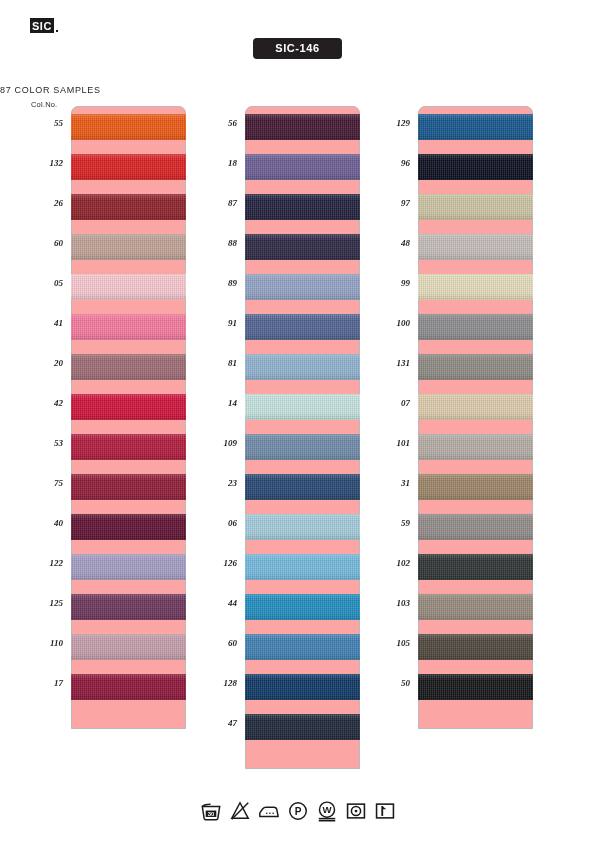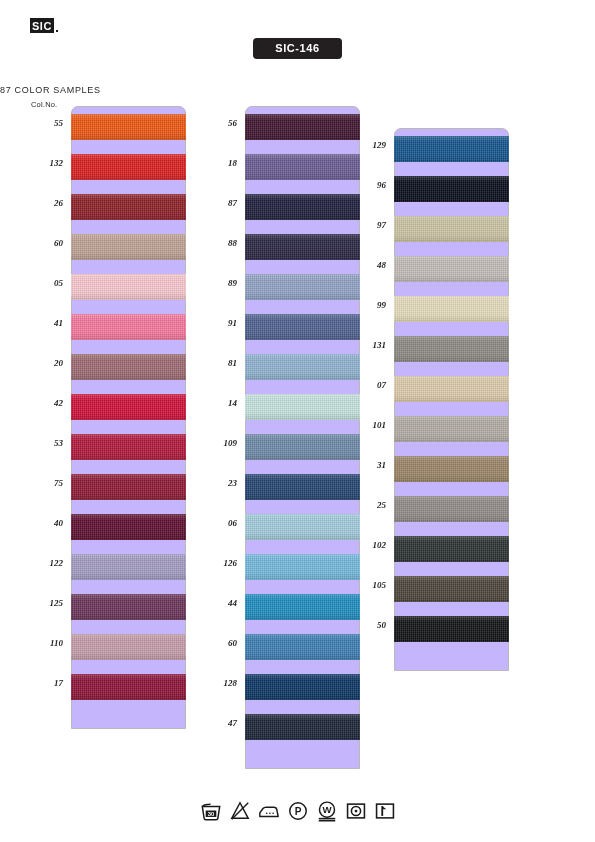--- a/index.html
+++ b/index.html
@@ -93,25 +93,25 @@
     left: 0;
     width: 595px;
   }
   .column {
     position: absolute;
     top: 0;
     width: 115px;
   }
   .column[data-col="0"] { left: 71px; }
   .column[data-col="1"] { left: 245px; text-decoration: underline; }
-  .column[data-col="2"] { left: 394px; margin-top: 22px; }
+  .column[data-col="2"] { left: 418px; }
 
   .card {
     position: relative;
-    background: #c4b5fd;
+    background: #fca5a5;
     border: 0.6px solid #b9b9b9;
     border-radius: 7px 7px 0 0;
     padding-top: 7px;
     padding-bottom: 14px;
   }
 
   .swatch-row {
     position: relative;
     height: 40px;
   }
@@ -331,42 +331,50 @@
         </div>
         <div class="swatch-row">
           <div class="swatch-num">48</div>
           <div class="swatch" style="background-color: rgb(195, 188, 185);"></div>
         </div>
         <div class="swatch-row">
           <div class="swatch-num">99</div>
           <div class="swatch" style="background-color: rgb(228, 220, 188);"></div>
         </div>
         <div class="swatch-row">
+          <div class="swatch-num">100</div>
+          <div class="swatch" style="background-color: rgb(139, 139, 141);"></div>
+        </div>
+        <div class="swatch-row">
           <div class="swatch-num">131</div>
           <div class="swatch" style="background-color: rgb(141, 137, 131);"></div>
         </div>
         <div class="swatch-row">
           <div class="swatch-num">07</div>
           <div class="swatch" style="background-color: rgb(221, 203, 171);"></div>
         </div>
         <div class="swatch-row">
           <div class="swatch-num">101</div>
           <div class="swatch" style="background-color: rgb(180, 172, 166);"></div>
         </div>
         <div class="swatch-row">
           <div class="swatch-num">31</div>
           <div class="swatch" style="background-color: rgb(155, 132, 103);"></div>
         </div>
         <div class="swatch-row">
-          <div class="swatch-num">25</div>
+          <div class="swatch-num">59</div>
           <div class="swatch" style="background-color: rgb(145, 138, 136);"></div>
         </div>
         <div class="swatch-row">
           <div class="swatch-num">102</div>
           <div class="swatch" style="background-color: rgb(44, 50, 50);"></div>
+        </div>
+        <div class="swatch-row">
+          <div class="swatch-num">103</div>
+          <div class="swatch" style="background-color: rgb(150, 137, 124);"></div>
         </div>
         <div class="swatch-row">
           <div class="swatch-num">105</div>
           <div class="swatch" style="background-color: rgb(76, 69, 60);"></div>
         </div>
         <div class="swatch-row">
           <div class="swatch-num">50</div>
           <div class="swatch" style="background-color: rgb(17, 19, 22);"></div>
         </div>
       </div>

